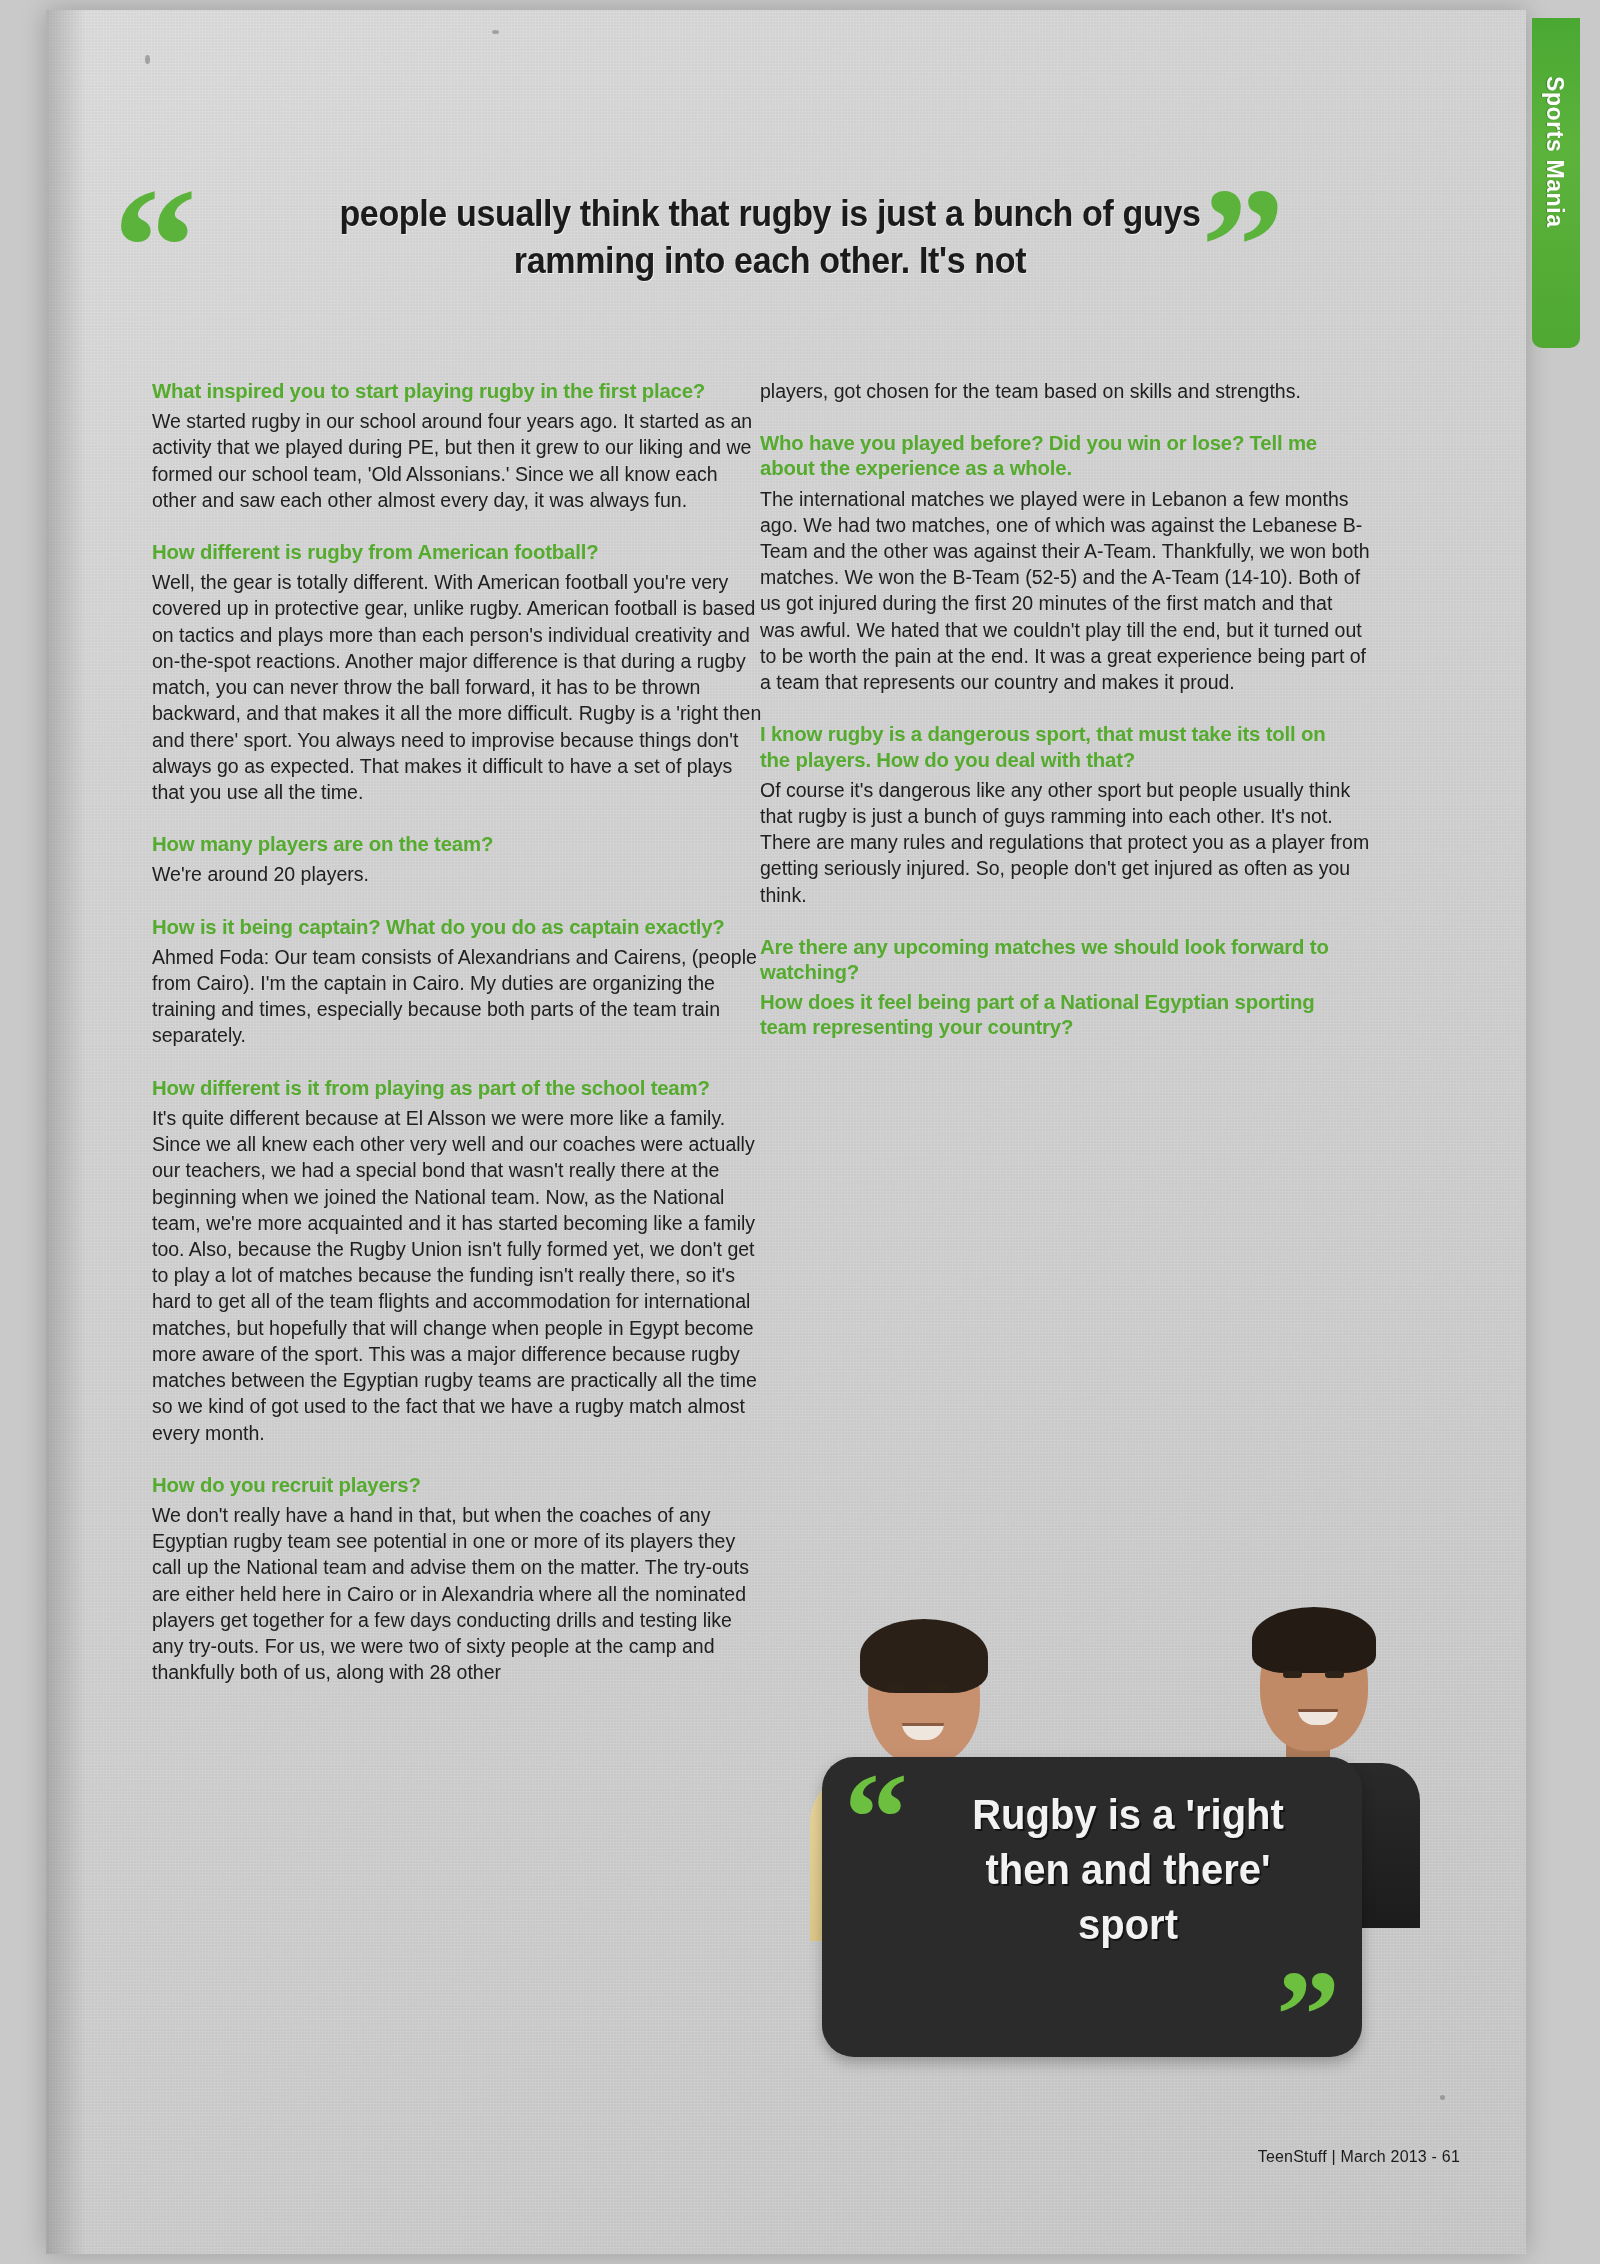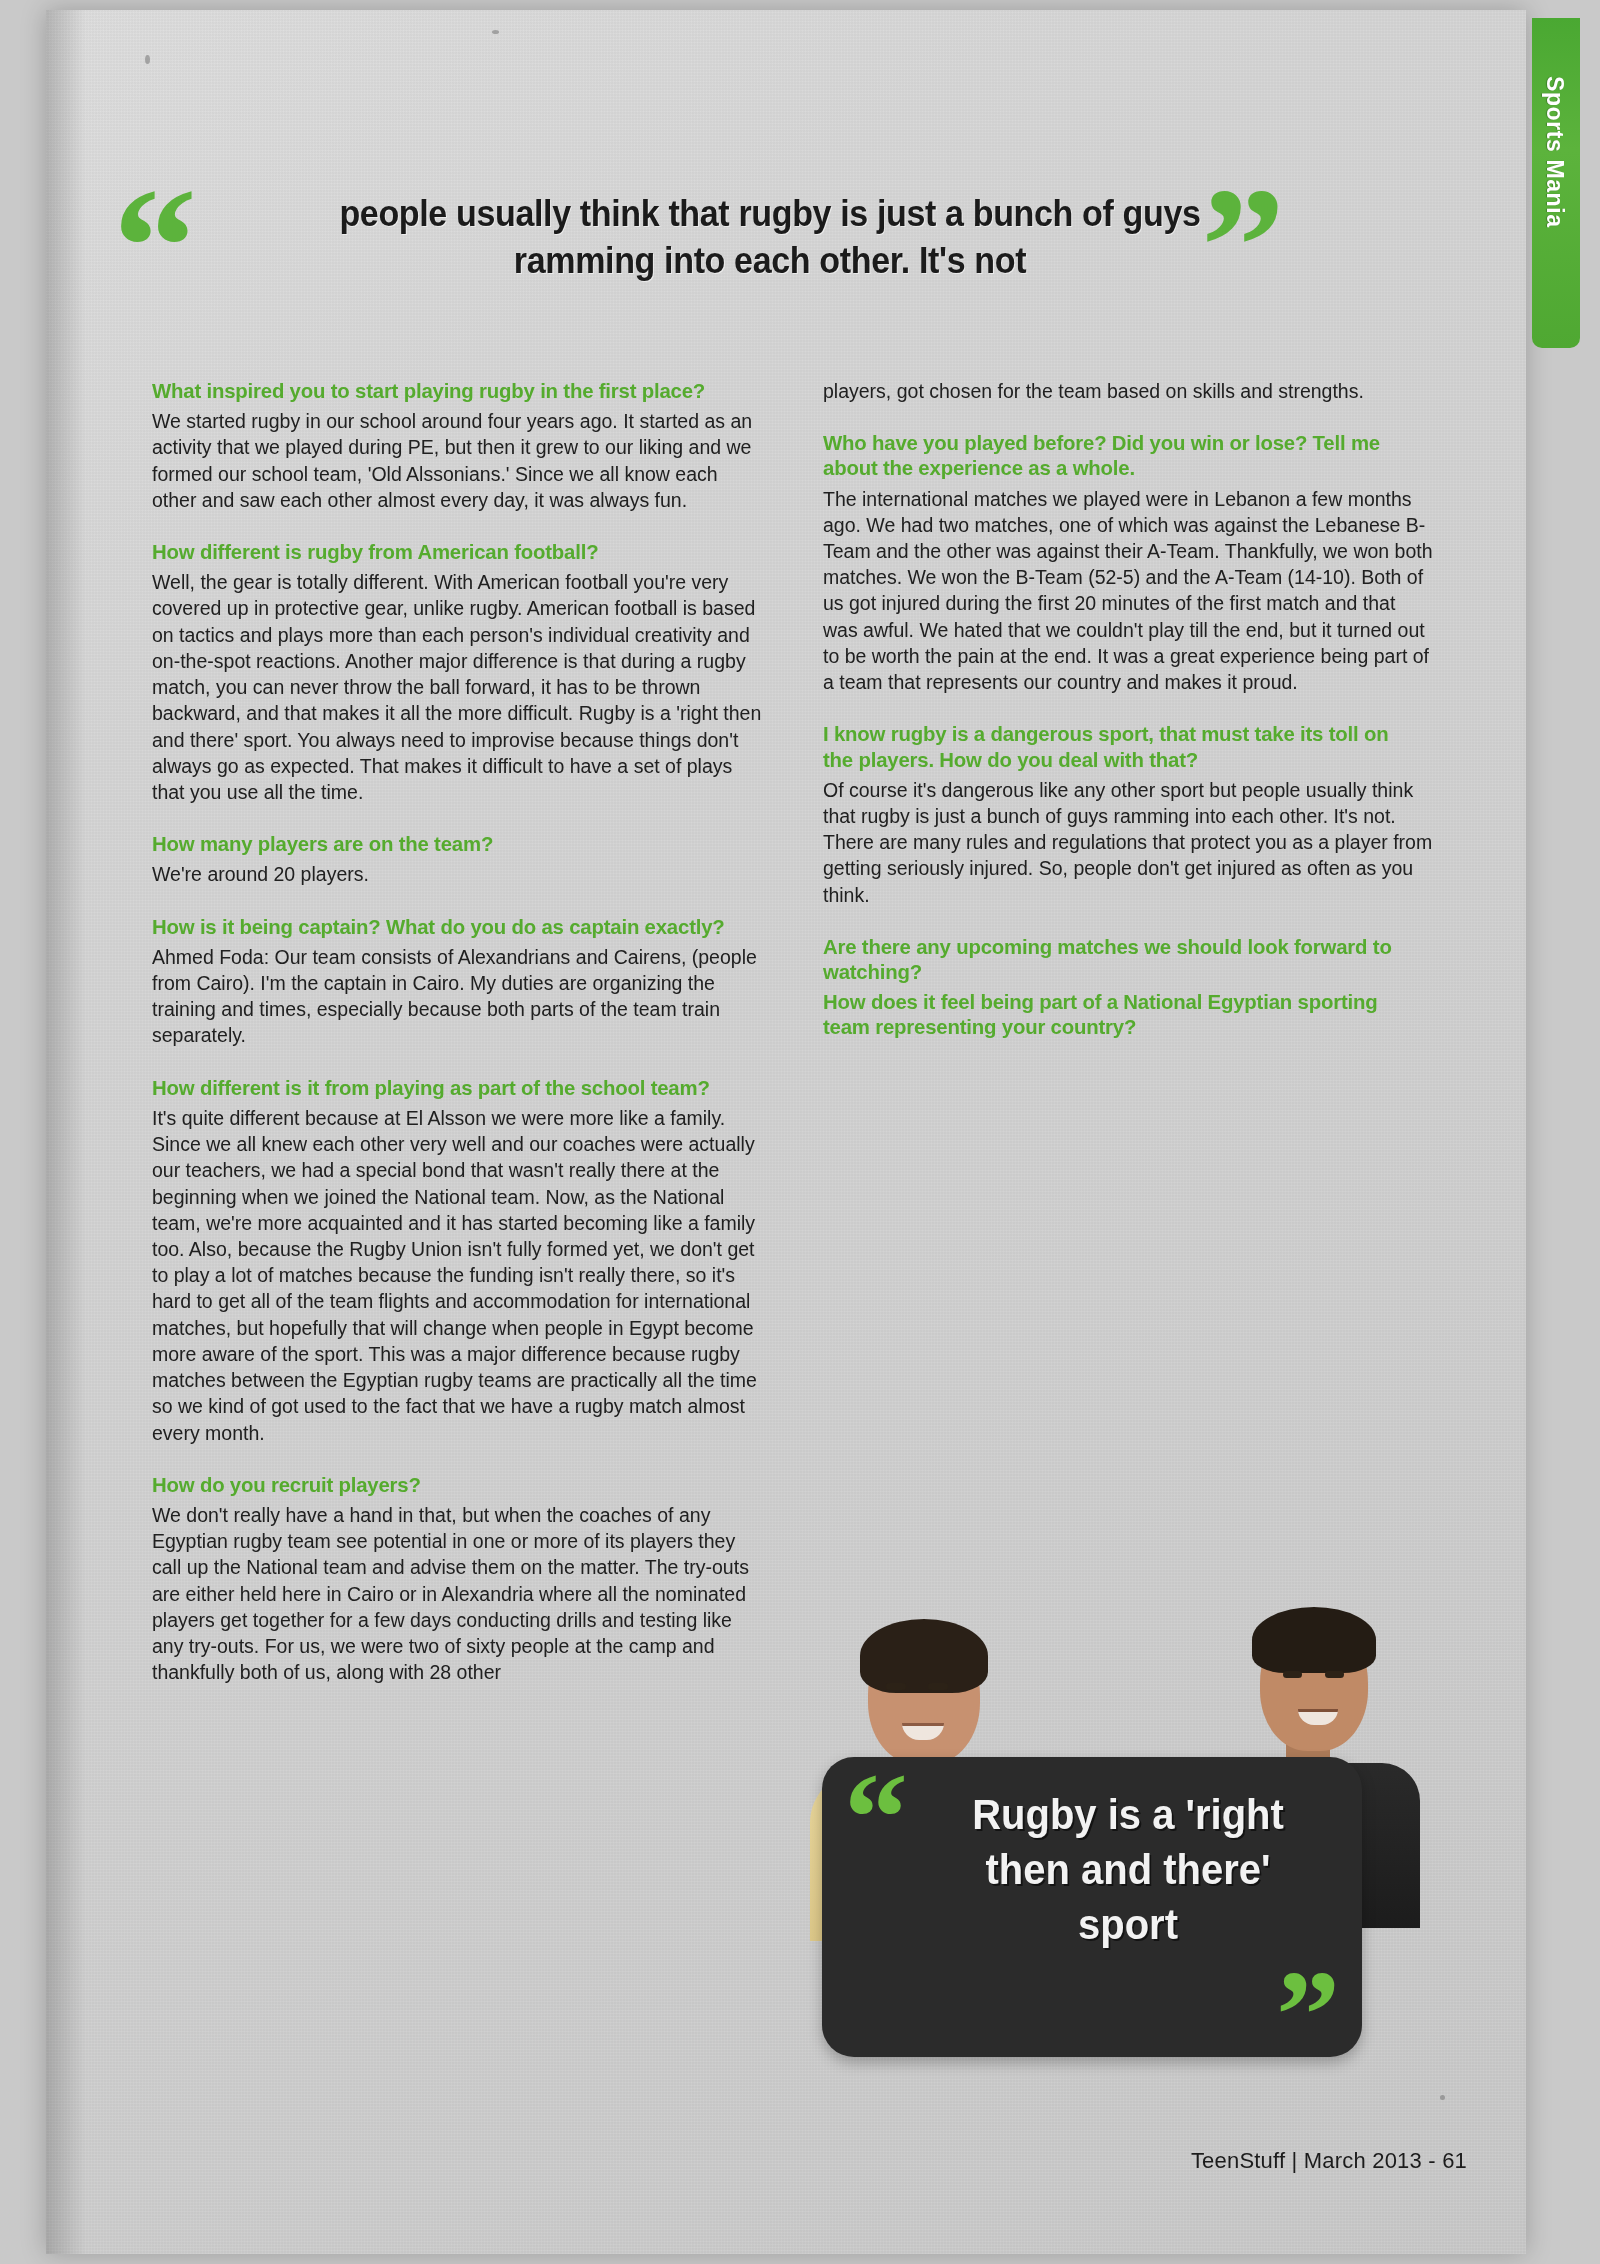--- a/index.html
+++ b/index.html
@@ -104,21 +104,21 @@
   .col {
     position: absolute;
     top: 378px;
     width: 610px;
     font-size: 19.5px;
     line-height: 1.345;
     color: #1d1d1d;
     margin-left: 12px;
   }
   .col-left { left: 140px; }
-  .col-right { left: 811px; }
+  .col-right { left: 748px; }
 
   .q {
     color: #55ab2e;
     font-weight: bold;
     font-size: 21px;
     line-height: 1.2;
     margin: 0 0 5px 0;
     letter-spacing: -.2px;
     transform: scaleX(.97);
     transform-origin: left center;
@@ -235,23 +235,23 @@
   }
   .qm-close-pq {
     position: absolute; right: 22px; bottom: -4px;
     font-family: "Liberation Serif", serif; font-size: 128px; line-height: .7;
     color: #6cbf3f; font-weight: bold;
   }
 
   
   .footer {
     position: absolute;
-    right: 133px;
+    right: 140px;
     top: 2148px;
-    font-size: 22px;
+    font-size: 16px;
     color: #1c1c1c;
     letter-spacing: .2px;
   }
   .speck {
     position: absolute;
     background: #6b6b6b;
     border-radius: 50%;
     opacity: .5;
   }
 </style>

